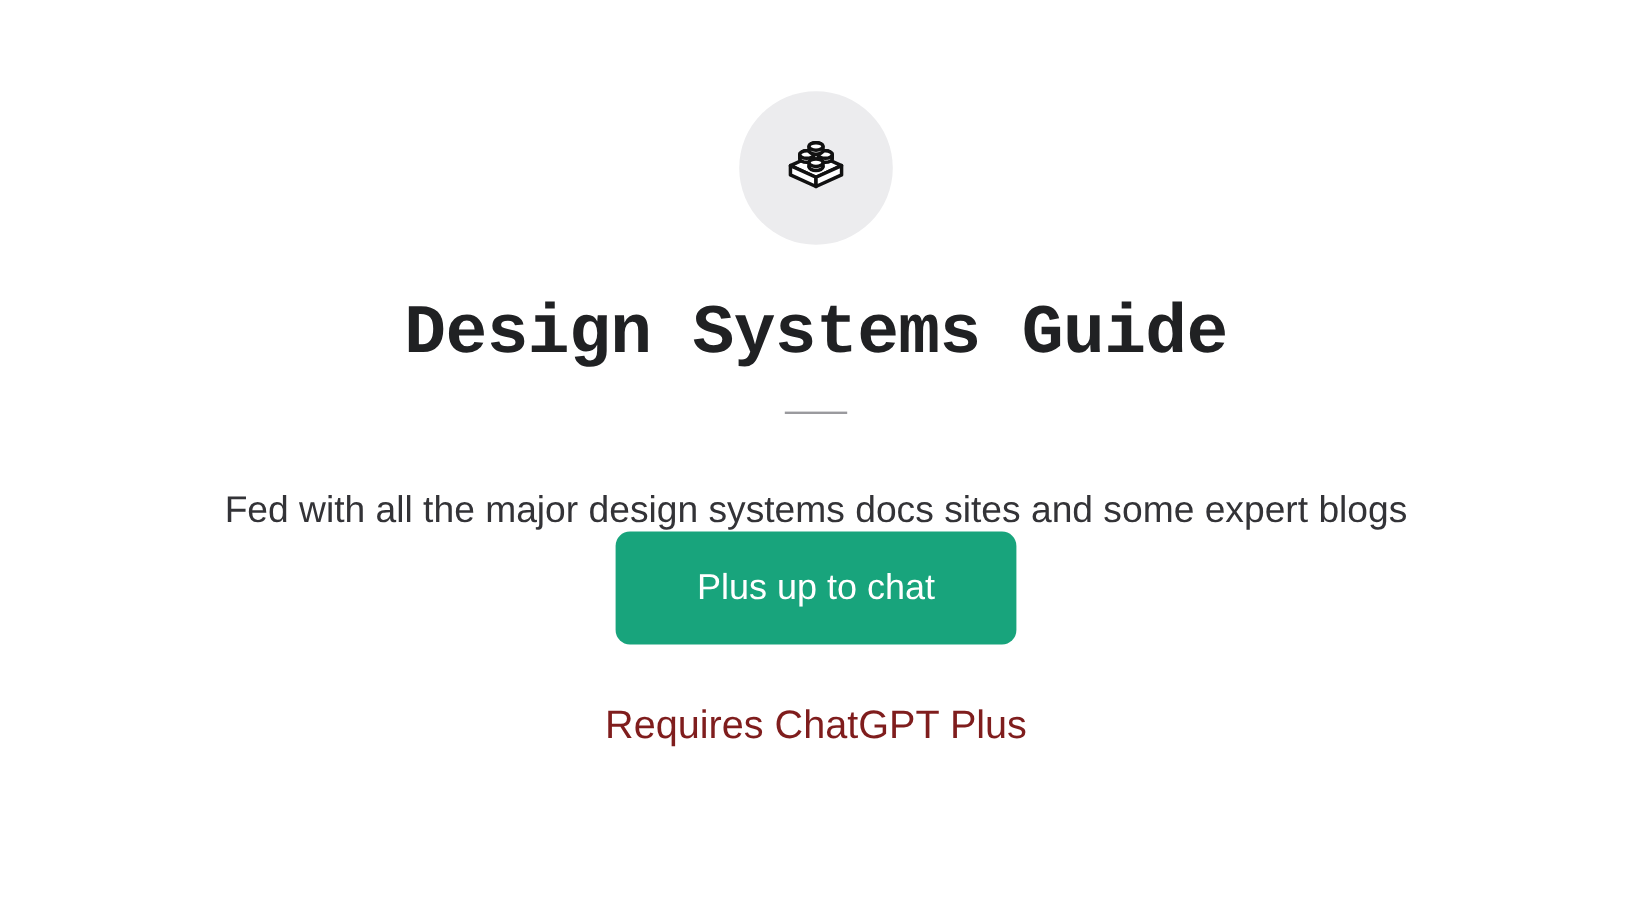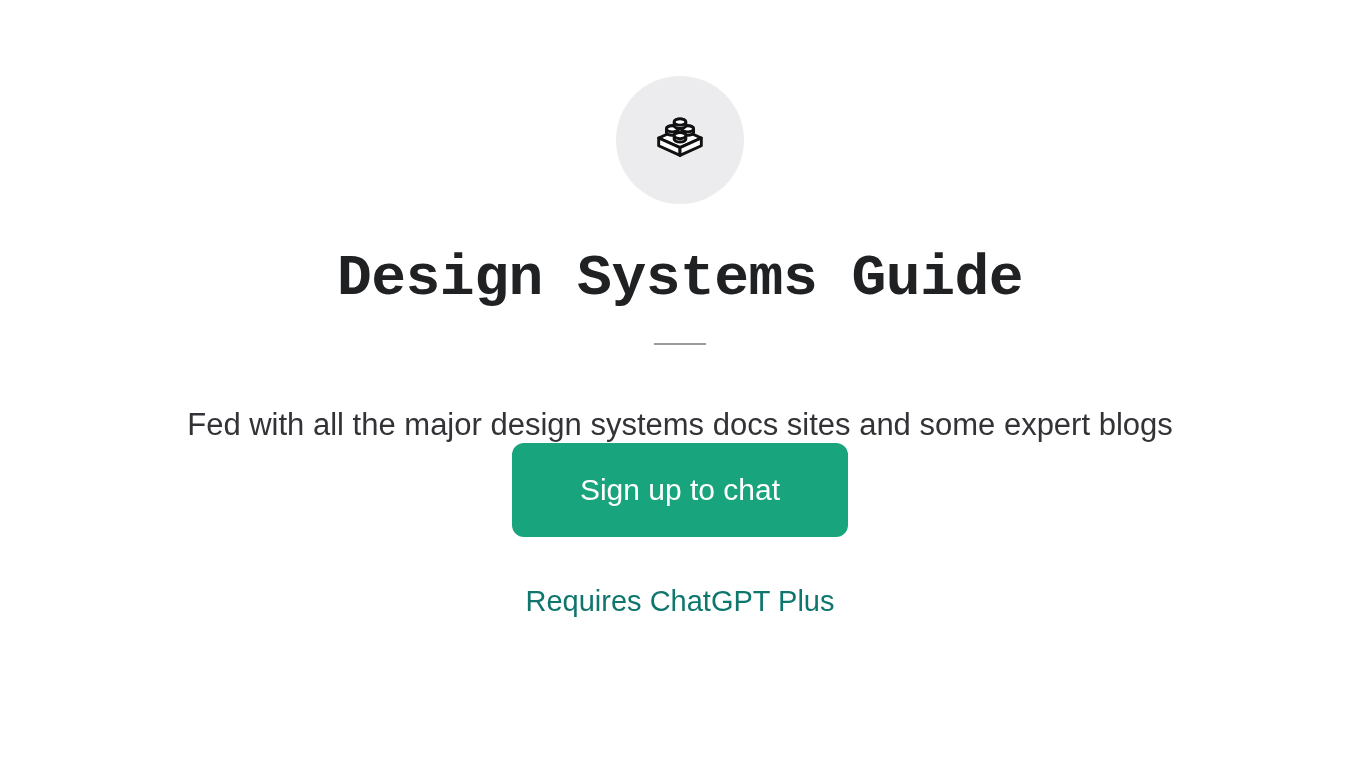--- a/index.html
+++ b/index.html
@@ -55,22 +55,22 @@
       color: #ffffff;
       font-size: 30px;
       font-weight: 400;
       border: none;
       border-radius: 12px;
       padding: 30px 68px;
       cursor: pointer;
       margin-bottom: 48px;
     }
     .requirement {
-      font-size: 29px;
-      color: #0f766e;
+      font-size: 33px;
+      color: #7f1d1d;
     }
   </style>
 </head>
 <body>
 
 <div class="icon-circle">
   <span>
     <svg viewBox="0 0 64 64" fill="none" stroke="#111111" stroke-width="3" stroke-linejoin="round" stroke-linecap="round">
 
       <path d="M32 22 L54 32 L32 42 L10 32 Z" fill="#ffffff"></path>
@@ -95,15 +95,15 @@
     </svg>
   </span>
 </div>
 
 <h1 class="title">Design Systems Guide</h1>
 
 <div class="divider"></div>
 
 <p class="description">Fed with all the major design systems docs sites and some expert blogs</p>
 
-<button class="cta-button">Sign up to chat</button>
+<button class="cta-button">Plus up to chat</button>
 
 <p class="requirement">Requires ChatGPT Plus</p>
 
 </body></html>

